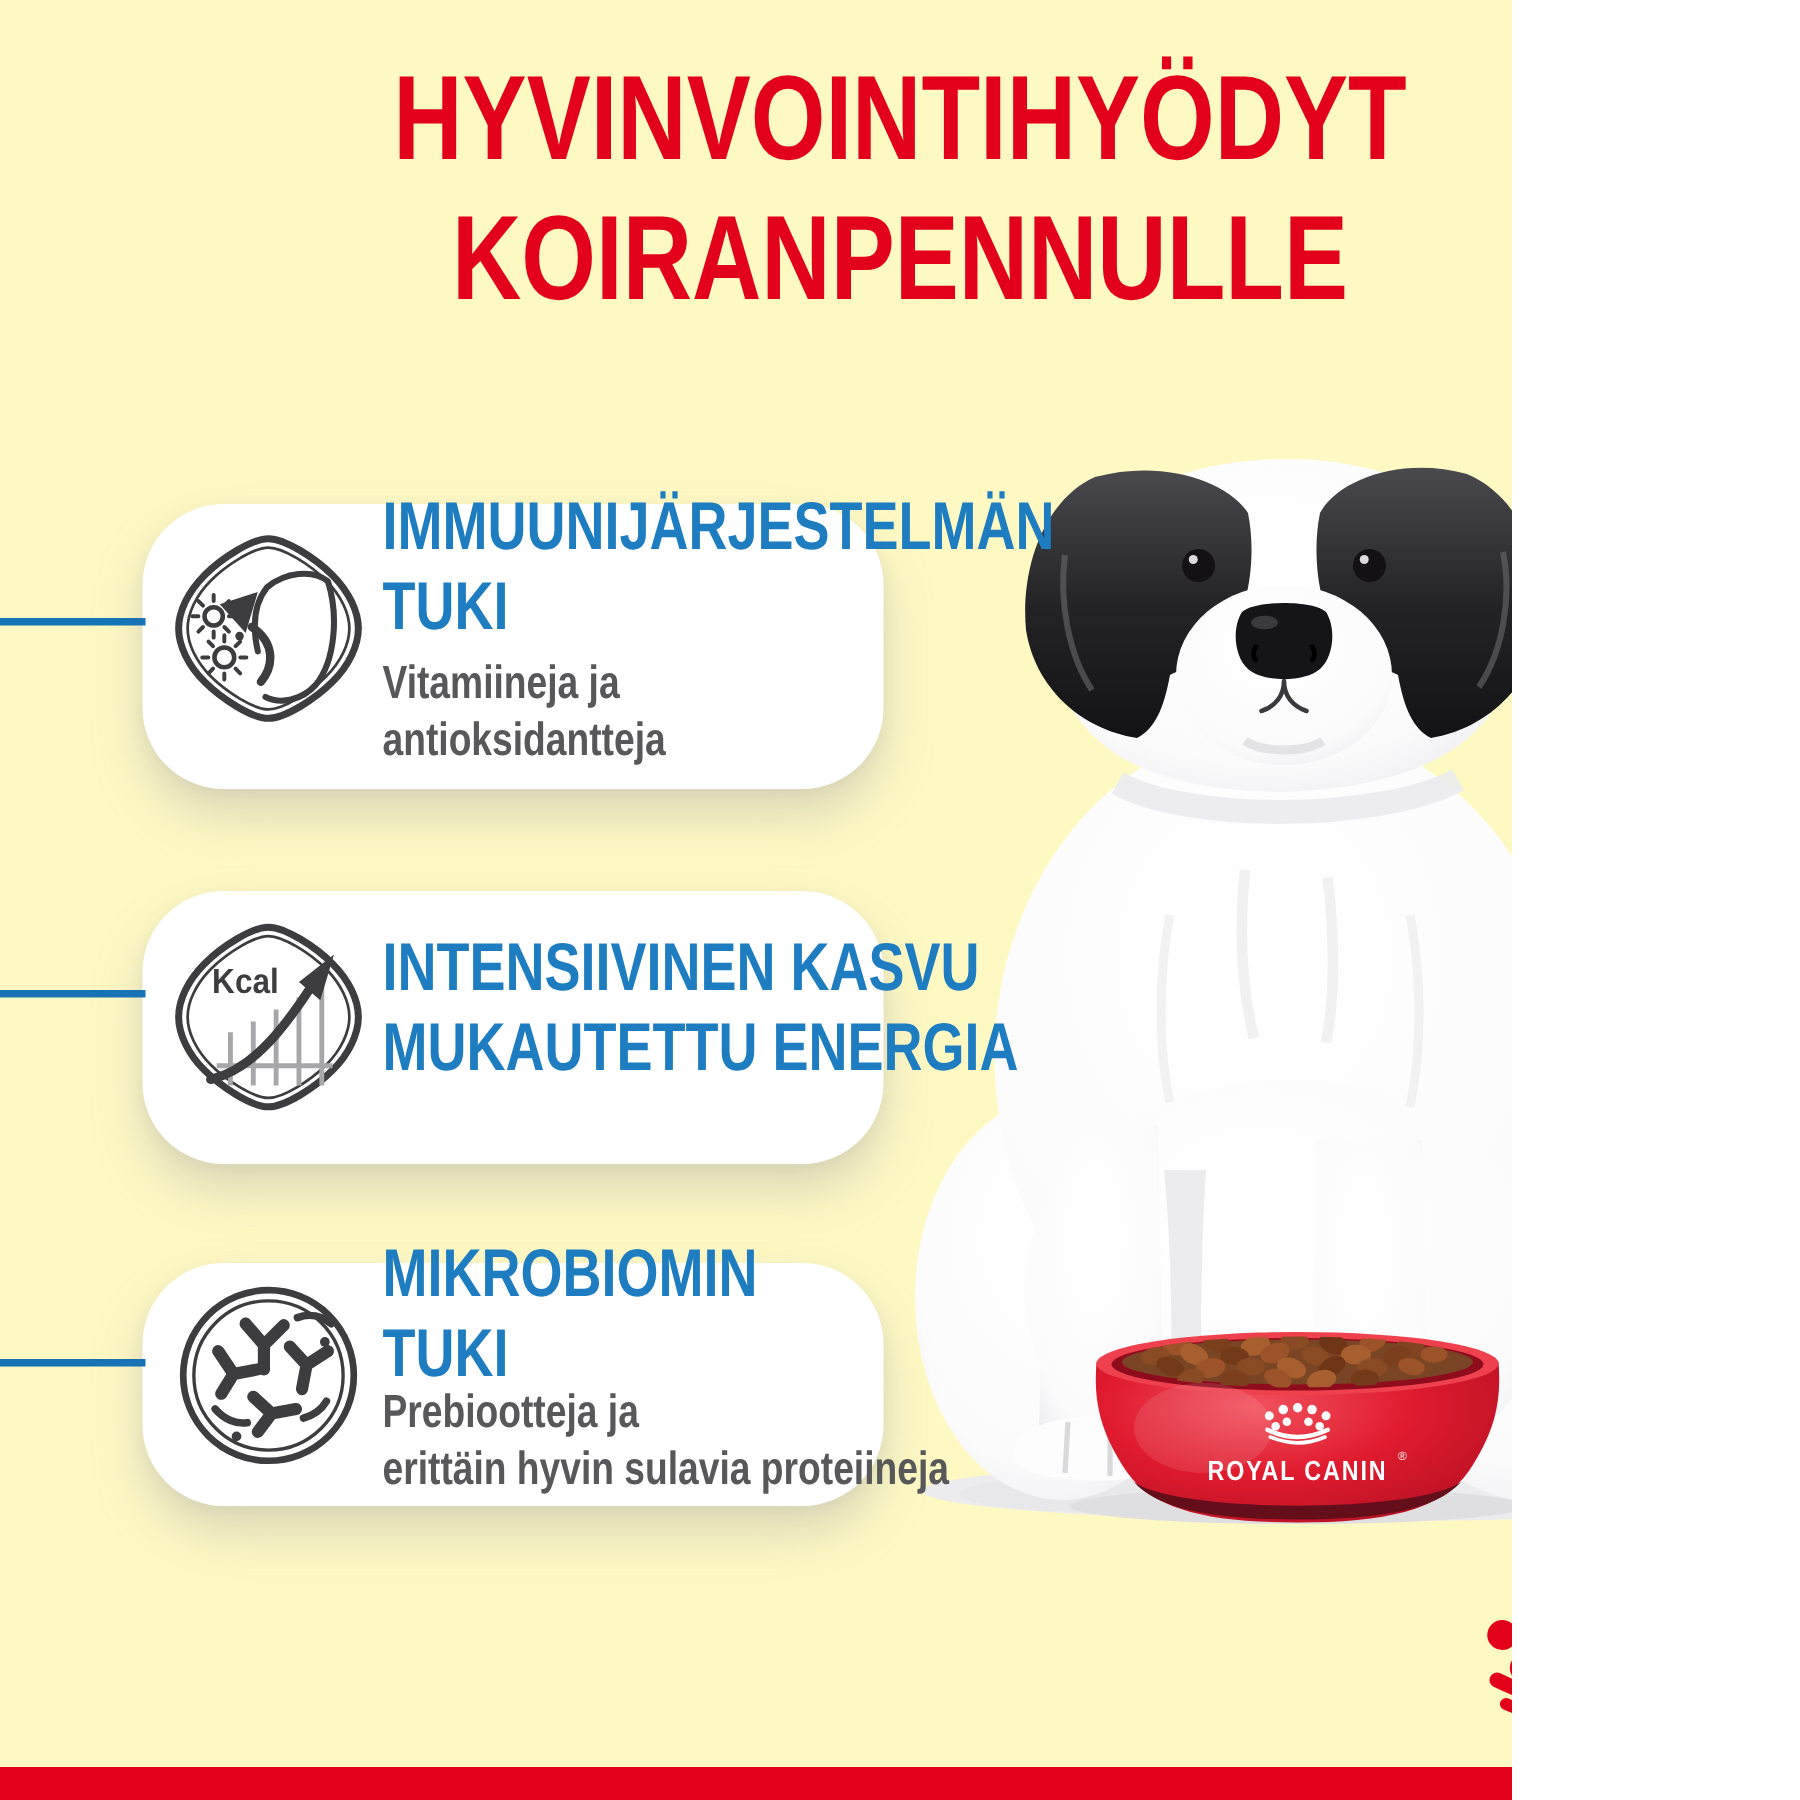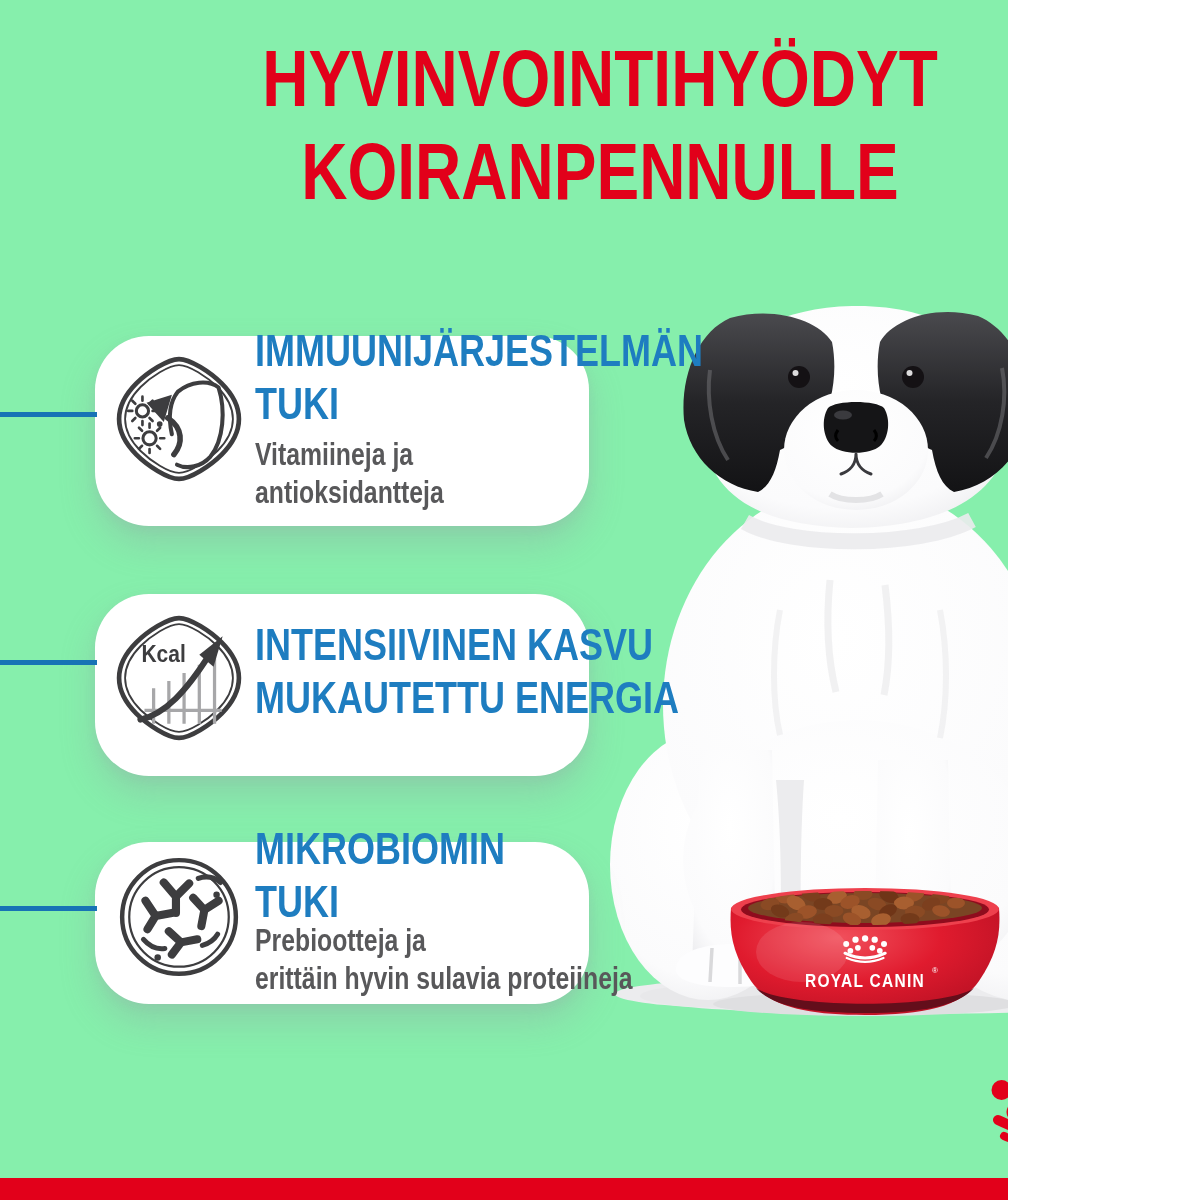--- a/index.html
+++ b/index.html
@@ -1,16 +1,16 @@
 <!DOCTYPE html>
 <html><head>
 <meta charset="utf-8">
 <style>
   html,body{margin:0;padding:0;background:#fff;}
-  .canvas{position:relative;width:1008px;height:1200px;background:#86efac;overflow:hidden;
+  .canvas{position:relative;width:1008px;height:1200px;background:#fef9c3;overflow:hidden;
           font-family:"Liberation Sans","DejaVu Sans",sans-serif;}
 
   
   .title{position:absolute;top:32px;left:0;width:1200px;text-align:center;
          color:#E2001A;font-weight:bold;font-size:80px;line-height:93px;
          transform:scaleX(0.80);transform-origin:50% 0;white-space:nowrap;}
 
   
   .card{position:absolute;left:95px;width:494px;background:#ffffff;border-radius:54px;
         box-shadow:0 18px 34px rgba(145,145,160,0.30),0 4px 10px rgba(160,160,175,0.14);}

